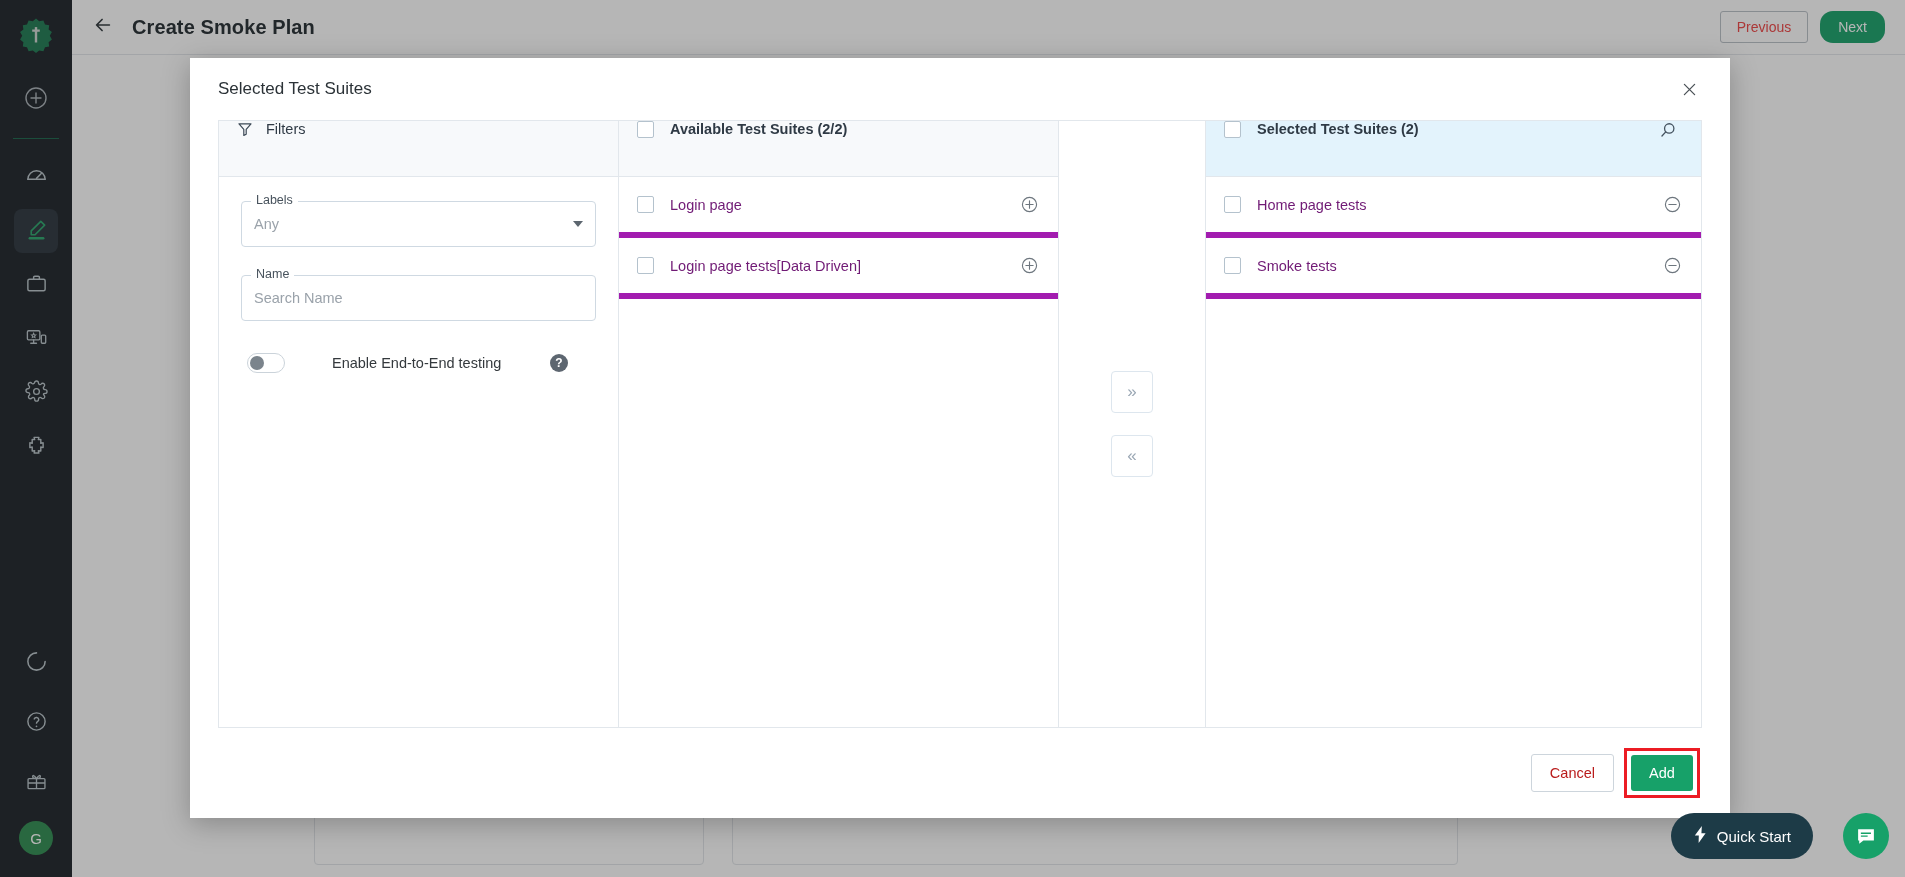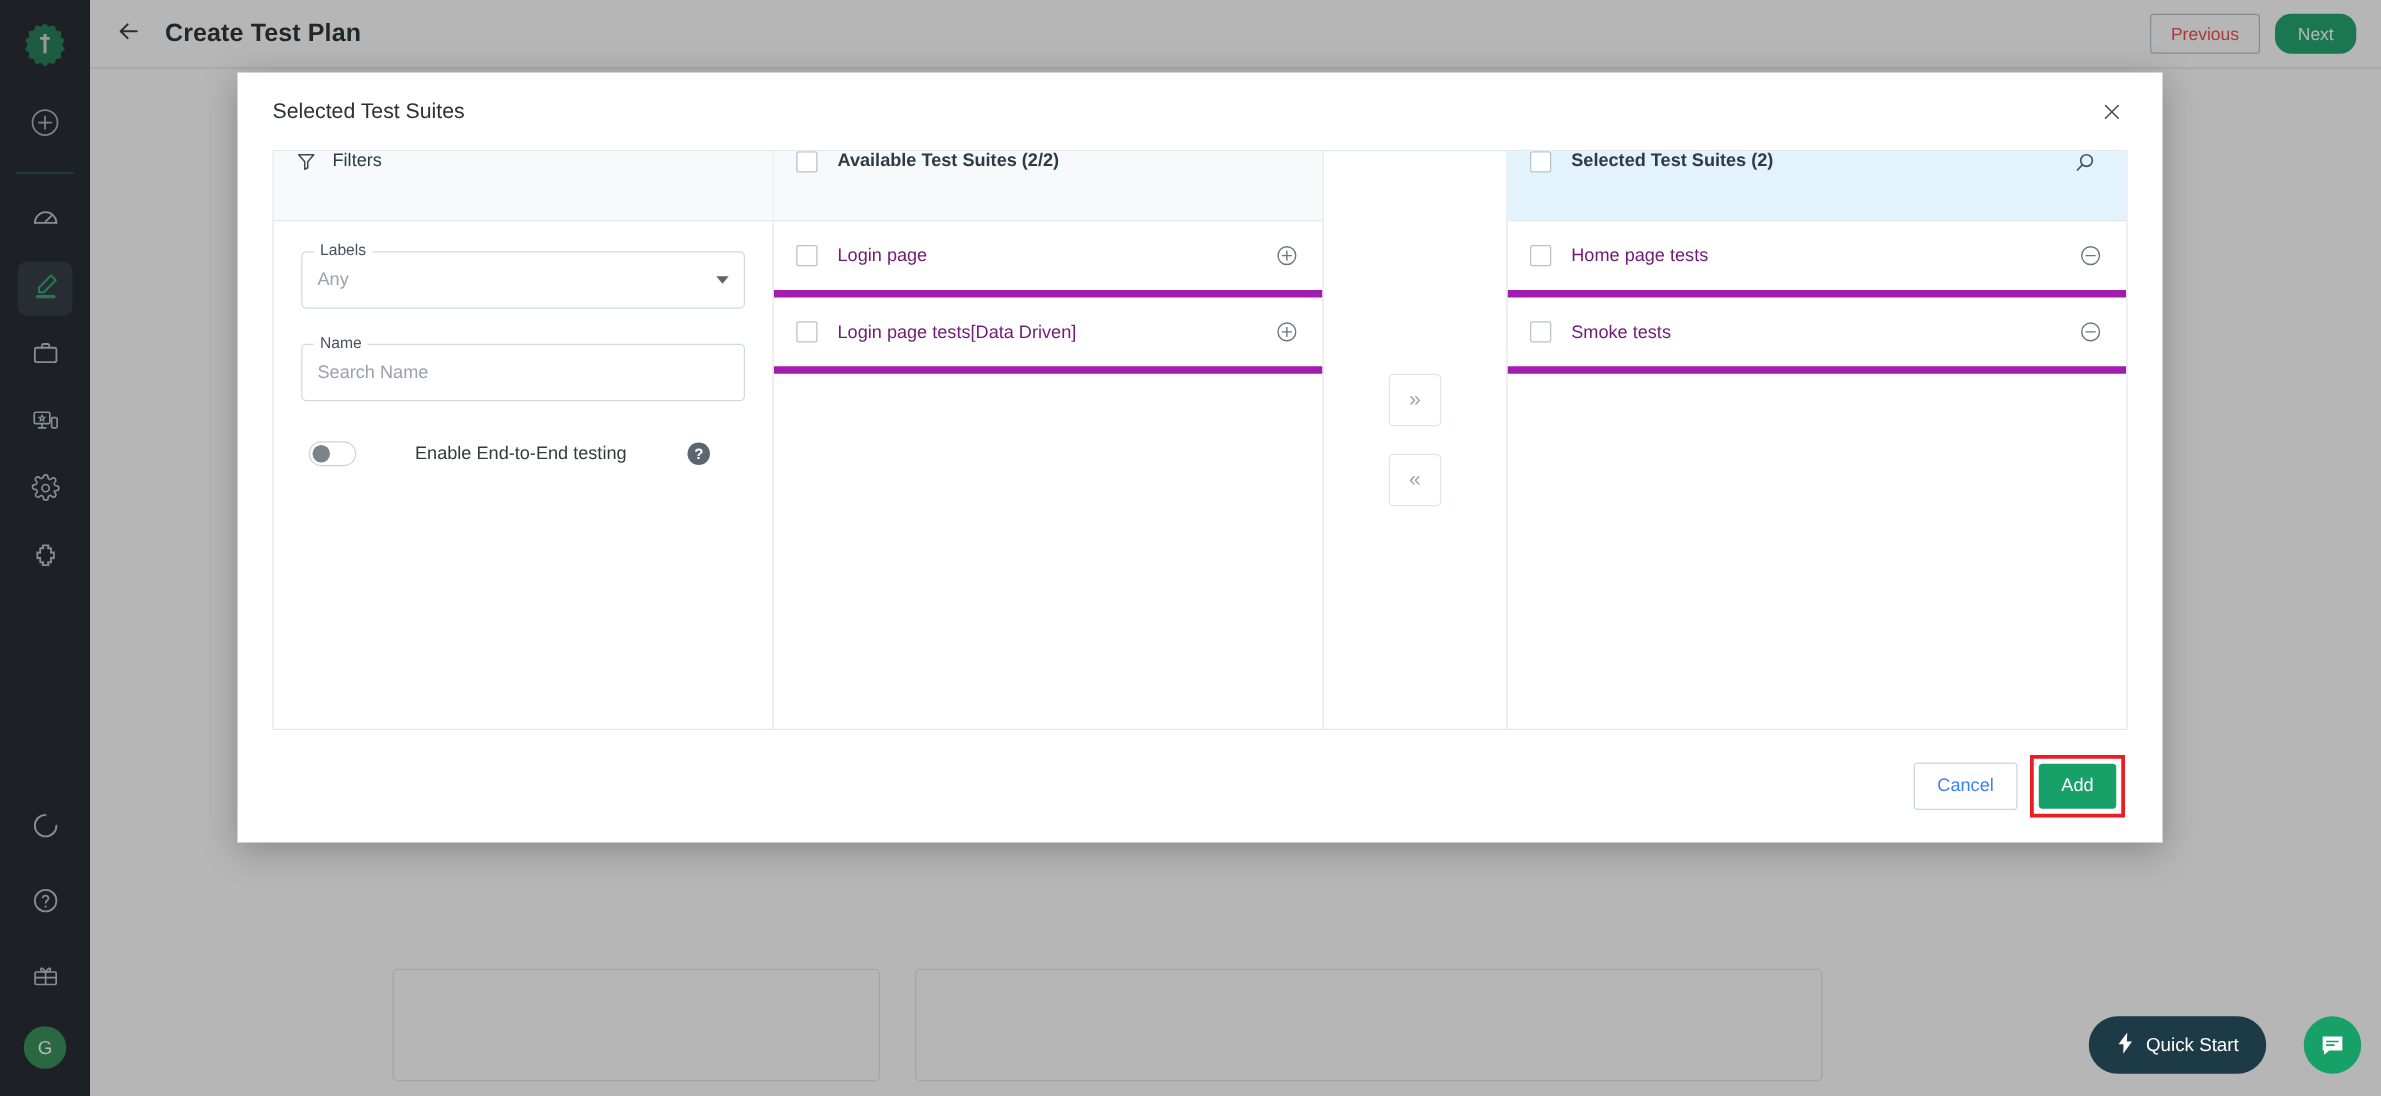--- a/index.html
+++ b/index.html
@@ -62,21 +62,21 @@
     position: absolute; bottom: 12px; border: 1px solid #e1e5e9; border-radius: 4px; background: #fff; height: 90px;
   }
   .bg-card.one { left: 242px; width: 390px; }
   .bg-card.two { left: 660px; width: 726px; }
 
   
   .scrim { position: absolute; inset: 0; background: rgba(33,33,33,0.33); z-index: 40; }
 
   
   .modal {
-    position: absolute; left: 190px; top: 58px; width: 1540px; height: 616px;
+    position: absolute; left: 190px; top: 58px; width: 1540px; height: 760px;
     background: #ffffff; box-shadow: 0 6px 26px rgba(0,0,0,.25); z-index: 50;
     display: flex; flex-direction: column;
   }
   .modal-header {
     height: 62px; display: flex; align-items: center; padding: 0 26px 0 28px; flex: 0 0 auto;
   }
   .modal-title { font-size: 17px; color: #2b3237; }
   .modal-close {
     margin-left: auto; width: 30px; height: 30px; display: flex; align-items: center; justify-content: center;
     color: #4a5156; cursor: pointer; font-size: 20px; line-height: 1;
@@ -146,21 +146,21 @@
   .help-dot {
     margin-left: auto; margin-right: 28px; width: 18px; height: 18px; border-radius: 50%;
     background: #5d6670; color: #fff; font-size: 12px; font-weight: bold;
     display: flex; align-items: center; justify-content: center; cursor: pointer;
   }
 
   
   .modal-footer { height: 90px; flex: 0 0 auto; display: flex; align-items: center; justify-content: flex-end; padding: 0 30px; gap: 10px; }
   .btn-cancel {
     min-width: 78px; height: 38px; padding: 0 18px; border: 1px solid #cdd5dc; border-radius: 3px;
-    background: #fff; color: #3b82f6; font-size: 14.5px; cursor: pointer;
+    background: #fff; color: #b91c1c; font-size: 14.5px; cursor: pointer;
     display: flex; align-items: center; justify-content: center;
   }
   .add-wrap { border: 3px solid #ec1c24; padding: 4px; background: #fff; }
   .btn-add {
     min-width: 62px; height: 36px; padding: 0 18px; border: none; border-radius: 3px;
     background: #17a169; color: #fff; font-size: 14.5px; cursor: pointer;
     display: flex; align-items: center; justify-content: center;
   }
 
   
@@ -283,21 +283,21 @@
   </nav>
 
   <header class="topbar">
     <div class="back-btn">
       <span>
         <svg width="22" height="22" viewBox="0 0 24 24" fill="none" stroke="#2c3438" stroke-width="1.8">
           <path d="M19 12H5M11 6l-6 6 6 6" stroke-linecap="round" stroke-linejoin="round"></path>
         </svg>
       </span>
     </div>
-    <h1 class="page-title">Create Test Plan</h1>
+    <h1 class="page-title">Create Smoke Plan</h1>
     <div class="topbar-actions">
       <button class="btn-outline">Previous</button>
       <button class="btn-green">Next</button>
     </div>
   </header>
 
   <main class="page-bg">
     <div class="bg-card one"></div>
     <div class="bg-card two"></div>
   </main>

